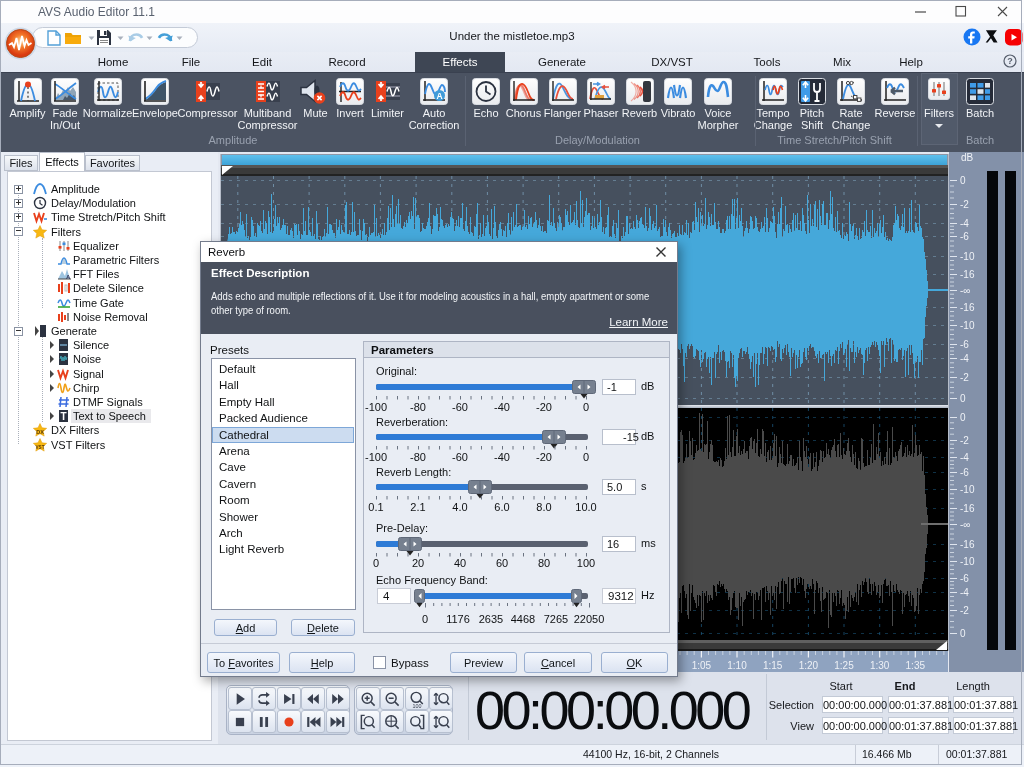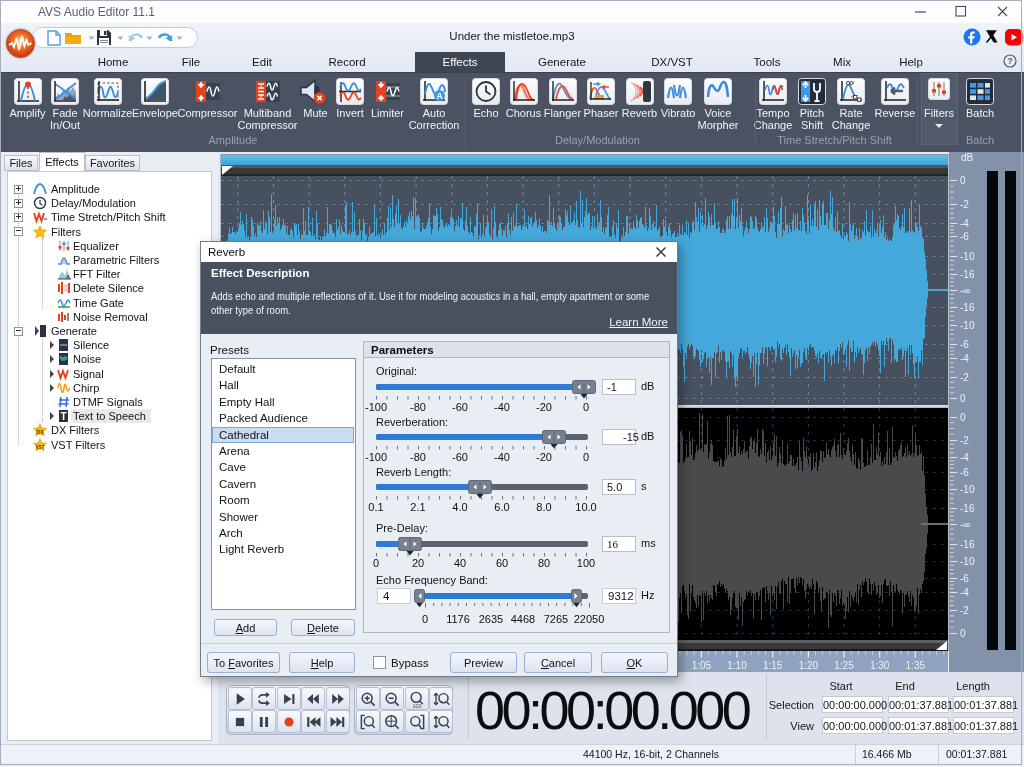--- a/index.html
+++ b/index.html
@@ -480,21 +480,21 @@
 <div class="abs" style="left:73px;top:239.8px;font-size:11px;color:#101214;white-space:nowrap;">Equalizer</div>
 <div class="abs" style="left:57px;top:253.0px;width:14px;height:14px;"><svg width="14" height="14">
         <path d="M1 11h3c1-5 2-6 3-6s2 1 3 6h3" fill="#b8cede" stroke="#3b8ce0" stroke-width="1.3"></path>
       </svg></div>
 <div class="abs" style="left:73px;top:254.0px;font-size:11px;color:#101214;white-space:nowrap;">Parametric Filters</div>
 <div class="abs" style="left:57px;top:267.2px;width:14px;height:14px;"><svg width="14" height="14">
         <path d="M1 12L5 4l3 5 2-7 3 10z" fill="#9ec4e0"></path>
         <path d="M1 12h13" stroke="#444"></path>
         <text x="9" y="12" font-size="6" fill="#335" font-weight="bold">A</text>
       </svg></div>
-<div class="abs" style="left:73px;top:268.2px;font-size:11px;color:#101214;white-space:nowrap;">FFT Filter</div>
+<div class="abs" style="left:73px;top:268.2px;font-size:11px;color:#101214;white-space:nowrap;">FFT Files</div>
 <div class="abs" style="left:57px;top:281.4px;width:14px;height:14px;"><svg width="14" height="14">
         <rect x="1" y="3" width="2 " height="8" fill="#e8401c"></rect>
         <rect x="4" y="1" width="2" height="12" fill="#e8401c"></rect>
         <rect x="8" y="4" width="2" height="6" fill="#fff" stroke="#bbb"></rect>
         <rect x="11" y="2" width="2" height="10" fill="#e8401c"></rect>
       </svg></div>
 <div class="abs" style="left:73px;top:282.4px;font-size:11px;color:#101214;white-space:nowrap;">Delete Silence</div>
 <div class="abs" style="left:57px;top:295.6px;width:14px;height:14px;"><svg width="14" height="14">
         <path d="M1 7c1.5-4 3-4 4 0s2.5 4 4 0 2.5-4 4 0" fill="none" stroke="#3b8ce0" stroke-width="1.5"></path>
         <path d="M1 11h12" stroke="#29a029" stroke-width="1.5"></path>
@@ -1006,21 +1006,21 @@
 <div class="abs" style="left:429px;top:710px;width:24px;height:23px;background:linear-gradient(#f8fafd,#dce3ef);border:1px solid #b7c0d0;border-radius:3px;"></div>
 <div class="abs" style="left:429px;top:710px;width:24px;height:24px;"><svg width="24" height="24" viewBox="-2.5 -2.5 29 29">
         <path d="M6 5v14M6 5l-2.5 3M6 5l2.5 3M6 19l-2.5-3M6 19l2.5-3" stroke="#39404f" stroke-width="1.6" fill="none"></path>
         <circle cx="15" cy="11" r="5.5" fill="none" stroke="#39404f" stroke-width="1.8"></circle>
         <path d="M19 15.5L22 19" stroke="#39404f" stroke-width="1.8"></path>
       </svg></div>
 <div class="abs" style="left:468px;top:674px;width:1px;height:66px;background:#c3cad6;"></div>
 <div class="abs" style="left:475px;top:679px;width:290px;font-size:54px;color:#0b0d10;letter-spacing:-3.5px;">00:00:00.000</div>
 <div class="abs" style="left:766px;top:674px;width:1px;height:66px;background:#c3cad6;"></div>
 <div class="abs" style="left:801px;top:680px;width:80px;text-align:center;font-size:11px;color:#15171b;">Start</div>
-<div class="abs" style="left:865px;top:680px;width:80px;text-align:center;font-size:11px;color:#15171b;">End</div>
+<div class="abs" style="left:865px;top:680px;width:80px;text-align:center;font-size:11px;color:#15171b;font-weight:bold;">End</div>
 <div class="abs" style="left:933px;top:680px;width:80px;text-align:center;font-size:11px;color:#15171b;">Length</div>
 <div class="abs" style="left:740px;top:699px;width:74px;text-align:right;font-size:11px;color:#15171b;">Selection</div>
 <div class="abs" style="left:740px;top:720px;width:74px;text-align:right;font-size:11px;color:#15171b;">View</div>
 <div class="abs" style="left:822px;top:696px;width:61px;height:17px;background:#fff;border:1px solid #c3cad6;font-size:11px;color:#101214;text-align:center;line-height:16px;">00:00:00.000</div>
 <div class="abs" style="left:888px;top:696px;width:61px;height:17px;background:#fff;border:1px solid #c3cad6;font-size:11px;color:#101214;text-align:center;line-height:16px;">00:01:37.881</div>
 <div class="abs" style="left:953px;top:696px;width:61px;height:17px;background:#fff;border:1px solid #c3cad6;font-size:11px;color:#101214;text-align:center;line-height:16px;">00:01:37.881</div>
 <div class="abs" style="left:822px;top:717px;width:61px;height:17px;background:#fff;border:1px solid #c3cad6;font-size:11px;color:#101214;text-align:center;line-height:16px;">00:00:00.000</div>
 <div class="abs" style="left:888px;top:717px;width:61px;height:17px;background:#fff;border:1px solid #c3cad6;font-size:11px;color:#101214;text-align:center;line-height:16px;">00:01:37.881</div>
 <div class="abs" style="left:953px;top:717px;width:61px;height:17px;background:#fff;border:1px solid #c3cad6;font-size:11px;color:#101214;text-align:center;line-height:16px;">00:01:37.881</div>
 <div class="abs" style="left:583px;top:748px;font-size:10.5px;color:#15171b;">44100 Hz, 16-bit, 2 Channels</div>
@@ -1209,21 +1209,21 @@
       <path d="M189.5 0V3.5" stroke="#6a7280" stroke-width="1"></path>
       <path d="M200.0 0V3.5" stroke="#6a7280" stroke-width="1"></path>
       <path d="M210.5 0V3.5" stroke="#6a7280" stroke-width="1"></path>
     </svg>
     <div class="abs" style="left:351px;top:557px;width:50px;text-align:center;font-size:11px;color:#101214;">0</div>
     <div class="abs" style="left:393px;top:557px;width:50px;text-align:center;font-size:11px;color:#101214;">20</div>
     <div class="abs" style="left:435px;top:557px;width:50px;text-align:center;font-size:11px;color:#101214;">40</div>
     <div class="abs" style="left:477px;top:557px;width:50px;text-align:center;font-size:11px;color:#101214;">60</div>
     <div class="abs" style="left:519px;top:557px;width:50px;text-align:center;font-size:11px;color:#101214;">80</div>
     <div class="abs" style="left:561px;top:557px;width:50px;text-align:center;font-size:11px;color:#101214;">100</div>
-    <div class="abs" style="left:602px;top:535.5px;width:34px;height:16px;background:#fff;border:1px solid #b8bfcc;font-size:11px;color:#101214;line-height:15px;padding-left:4px;font-family:Liberation Serif, serif;">16</div>
+    <div class="abs" style="left:602px;top:535.5px;width:34px;height:16px;background:#fff;border:1px solid #b8bfcc;font-size:11px;color:#101214;line-height:15px;padding-left:4px;">16</div>
     <div class="abs" style="left:641px;top:536.5px;font-size:11px;color:#101214;">ms</div>
 <div class="abs" style="left:376px;top:574px;font-size:11px;color:#101214;">Echo Frequency Band:</div>
     <div class="abs" style="left:377px;top:588px;width:34px;height:16px;background:#fff;border:1px solid #c8ccd6;font-size:11.5px;color:#101214;line-height:15px;padding-left:5px;">4</div>
     <div class="abs" style="left:418px;top:593px;width:170px;height:6px;background:#5a6170;border-radius:2px;"></div>
     <div class="abs" style="left:424px;top:593px;width:149px;height:6px;background:#2e7bd6;"></div>
     <svg class="abs" style="left:414px;top:589px;" width="12" height="20">
       <rect x="0.5" y="0.5" width="10" height="13" rx="2" fill="#76808f" stroke="#5f6878"></rect>
       <path d="M7.5 4L4.5 7l3 3z" fill="#fff"></path>
       <path d="M5.5 14l-3.2 0 3.2 4.2 3.2-4.2z" fill="#222"></path>
     </svg>

